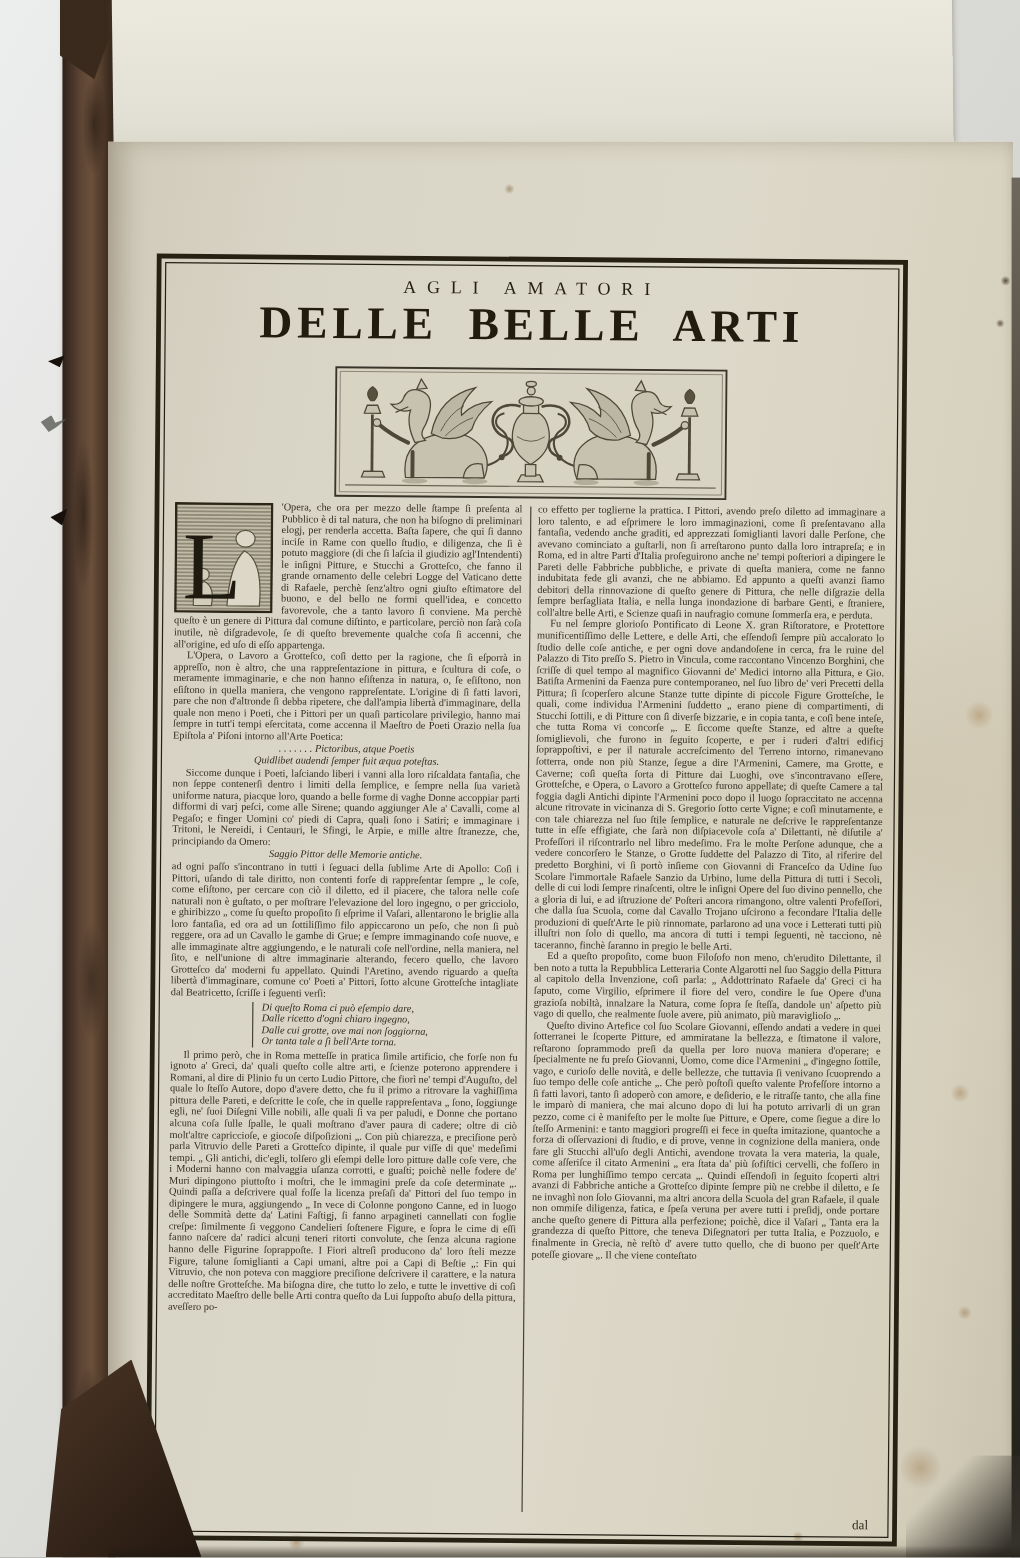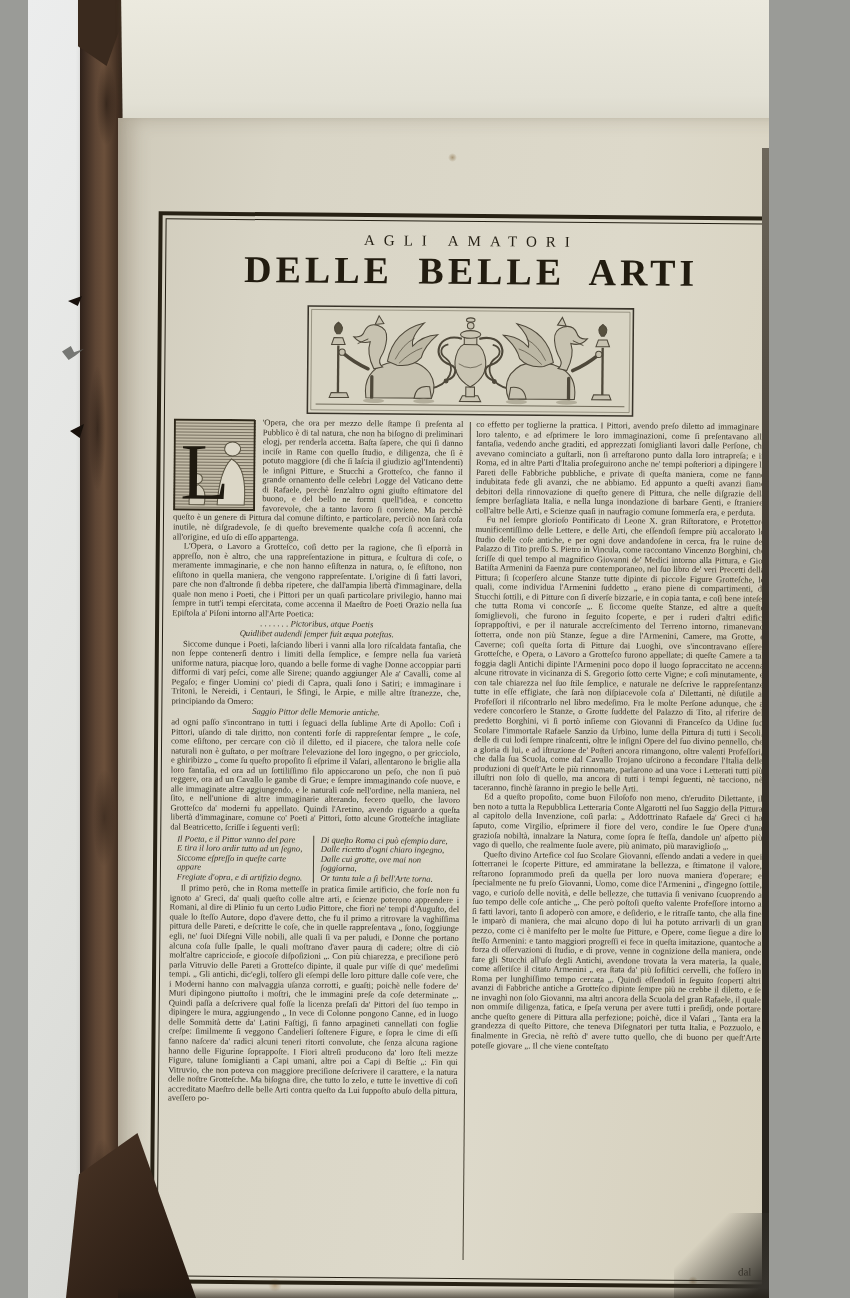--- a/index.html
+++ b/index.html
@@ -1,17 +1,17 @@
 <!DOCTYPE html>
 <html><head>
 <meta charset="utf-8">
 <style>
   html,body{margin:0;padding:0;background:#9a9b97;}
-  .scene{position:relative;width:741px;height:1298px;overflow:hidden;
-         font-family:"Liberation Serif",serif;background:#e2e3df;margin-left:28px;}
+  .scene{position:relative;width:850px;height:1298px;overflow:hidden;
+         font-family:"Liberation Serif",serif;background:#e2e3df;}
 
   
   .backdrop{position:absolute;inset:0;
     background:linear-gradient(120deg,#eceded 0%,#e0e1dd 35%,#cfd0cc 75%,#c2c3bf 100%);}
   .spine{position:absolute;left:52px;top:0;width:44px;height:1298px;
     background:linear-gradient(90deg,#2e211a,#5d4534 35%,#6b503b 55%,#433023 85%,#2a1d15);
     box-shadow:3px 0 6px rgba(40,30,20,.45);}
   .spine:after{content:"";position:absolute;inset:0;
     background:
       radial-gradient(14px 60px at 60% 8%,rgba(20,12,8,.55),transparent 70%),
@@ -160,26 +160,20 @@
           <div class="verse">
             <div class="vline">. . . . . . . Pictoribus, atque Poetis</div>
             <div class="vline">Quidlibet audendi ſemper fuit æqua poteſtas.</div>
           </div>
           <div class="para indent">Siccome dunque i Poeti, laſciando liberi i vanni alla loro riſcaldata fantaſia, che non ſeppe contenerſi dentro i limiti della ſemplice, e ſempre nella ſua varietà uniforme natura, piacque loro, quando a belle forme di vaghe Donne accoppiar parti difformi di varj peſci, come alle Sirene; quando aggiunger Ale a' Cavalli, come al Pegaſo; e finger Uomini co' piedi di Capra, quali ſono i Satiri; e immaginare i Tritoni, le Nereidi, i Centauri, le Sfingi, le Arpie, e mille altre ſtranezze, che, principiando da Omero:</div>
           <div class="verse">
             <div class="vline">Saggio Pittor delle Memorie antiche.</div>
           </div>
           <div class="para">ad ogni paſſo s'incontrano in tutti i ſeguaci della ſublime Arte di Apollo: Coſì i Pittori, uſando di tale diritto, non contenti forſe di rappreſentar ſempre „ le coſe, come eſiſtono, per cercare con ciò il diletto, ed il piacere, che talora nelle coſe naturali non è guſtato, o per moſtrare l'elevazione del loro ingegno, o per gricciolo, e ghiribizzo „ come ſu queſto propoſito ſi eſprime il Vaſari, allentarono le briglie alla loro fantaſia, ed ora ad un ſottiliſſimo filo appiccarono un peſo, che non ſi può reggere, ora ad un Cavallo le gambe di Grue; e ſempre immaginando coſe nuove, e alle immaginate altre aggiungendo, e le naturali coſe nell'ordine, nella maniera, nel ſito, e nell'unione di altre immaginarie alterando, fecero quello, che lavoro Grotteſco da' moderni fu appellato. Quindi l'Aretino, avendo riguardo a queſta libertà d'immaginare, comune co' Poeti a' Pittori, ſotto alcune Grotteſche intagliate dal Beatricetto, ſcriſſe i ſeguenti verſi:</div>
           <div class="verse2">
-            <div class="v2col">
-              <div class="vline">Il Poeta, e il Pittor vanno del pare</div>
-              <div class="vline">E tira il loro ardir tutto ad un ſegno,</div>
-              <div class="vline">Siccome eſpreſſo in queſte carte appare</div>
-              <div class="vline">Fregiate d'opra, e di artifizio degno.</div>
-            </div>
             <div class="v2col v2r">
               <div class="vline">Di queſto Roma ci può eſempio dare,</div>
               <div class="vline">Dalle ricetto d'ogni chiaro ingegno,</div>
               <div class="vline">Dalle cui grotte, ove mai non ſoggiorna,</div>
               <div class="vline">Or tanta tale a ſì bell'Arte torna.</div>
             </div>
           </div>
           <div class="para indent">Il primo però, che in Roma metteſſe in pratica ſimile artificio, che forſe non fu ignoto a' Greci, da' quali queſto colle altre arti, e ſcienze poterono apprendere i Romani, al dire di Plinio fu un certo Ludio Pittore, che fiorì ne' tempi d'Auguſto, del quale lo ſteſſo Autore, dopo d'avere detto, che fu il primo a ritrovare la vaghiſſima pittura delle Pareti, e deſcritte le coſe, che in quelle rappreſentava „ ſono, ſoggiunge egli, ne' ſuoi Diſegni Ville nobili, alle quali ſi va per paludi, e Donne che portano alcuna coſa ſulle ſpalle, le quali moſtrano d'aver paura di cadere; oltre di ciò molt'altre capriccioſe, e giocoſe diſpoſizioni „. Con più chiarezza, e preciſione però parla Vitruvio delle Pareti a Grotteſco dipinte, il quale pur viſſe di que' medeſimi tempi. „ Gli antichi, dic'egli, tolſero gli eſempi delle loro pitture dalle coſe vere, che i Moderni hanno con malvaggia uſanza corrotti, e guaſti; poichè nelle fodere de' Muri dipingono piuttoſto i moſtri, che le immagini preſe da coſe determinate „. Quindi paſſa a deſcrivere qual foſſe la licenza preſaſi da' Pittori del ſuo tempo in dipingere le mura, aggiungendo „ In vece di Colonne pongono Canne, ed in luogo delle Sommità dette da' Latini Faſtigj, ſi fanno arpagineti cannellati con foglie creſpe: ſimilmente ſi veggono Candelieri ſoſtenere Figure, e ſopra le cime di eſſi fanno naſcere da' radici alcuni teneri ritorti convolute, che ſenza alcuna ragione hanno delle Figurine ſoprappoſte. I Fiori altreſì producono da' loro ſteli mezze Figure, talune ſomiglianti a Capi umani, altre poi a Capi di Beſtie „: Fin qui Vitruvio, che non poteva con maggiore preciſione deſcrivere il carattere, e la natura delle noſtre Grotteſche. Ma biſogna dire, che tutto lo zelo, e tutte le invettive di coſì accreditato Maeſtro delle belle Arti contra queſto da Lui ſuppoſto abuſo della pittura, aveſſero po-</div>
         </div>
       <div class="col-divider"></div>

